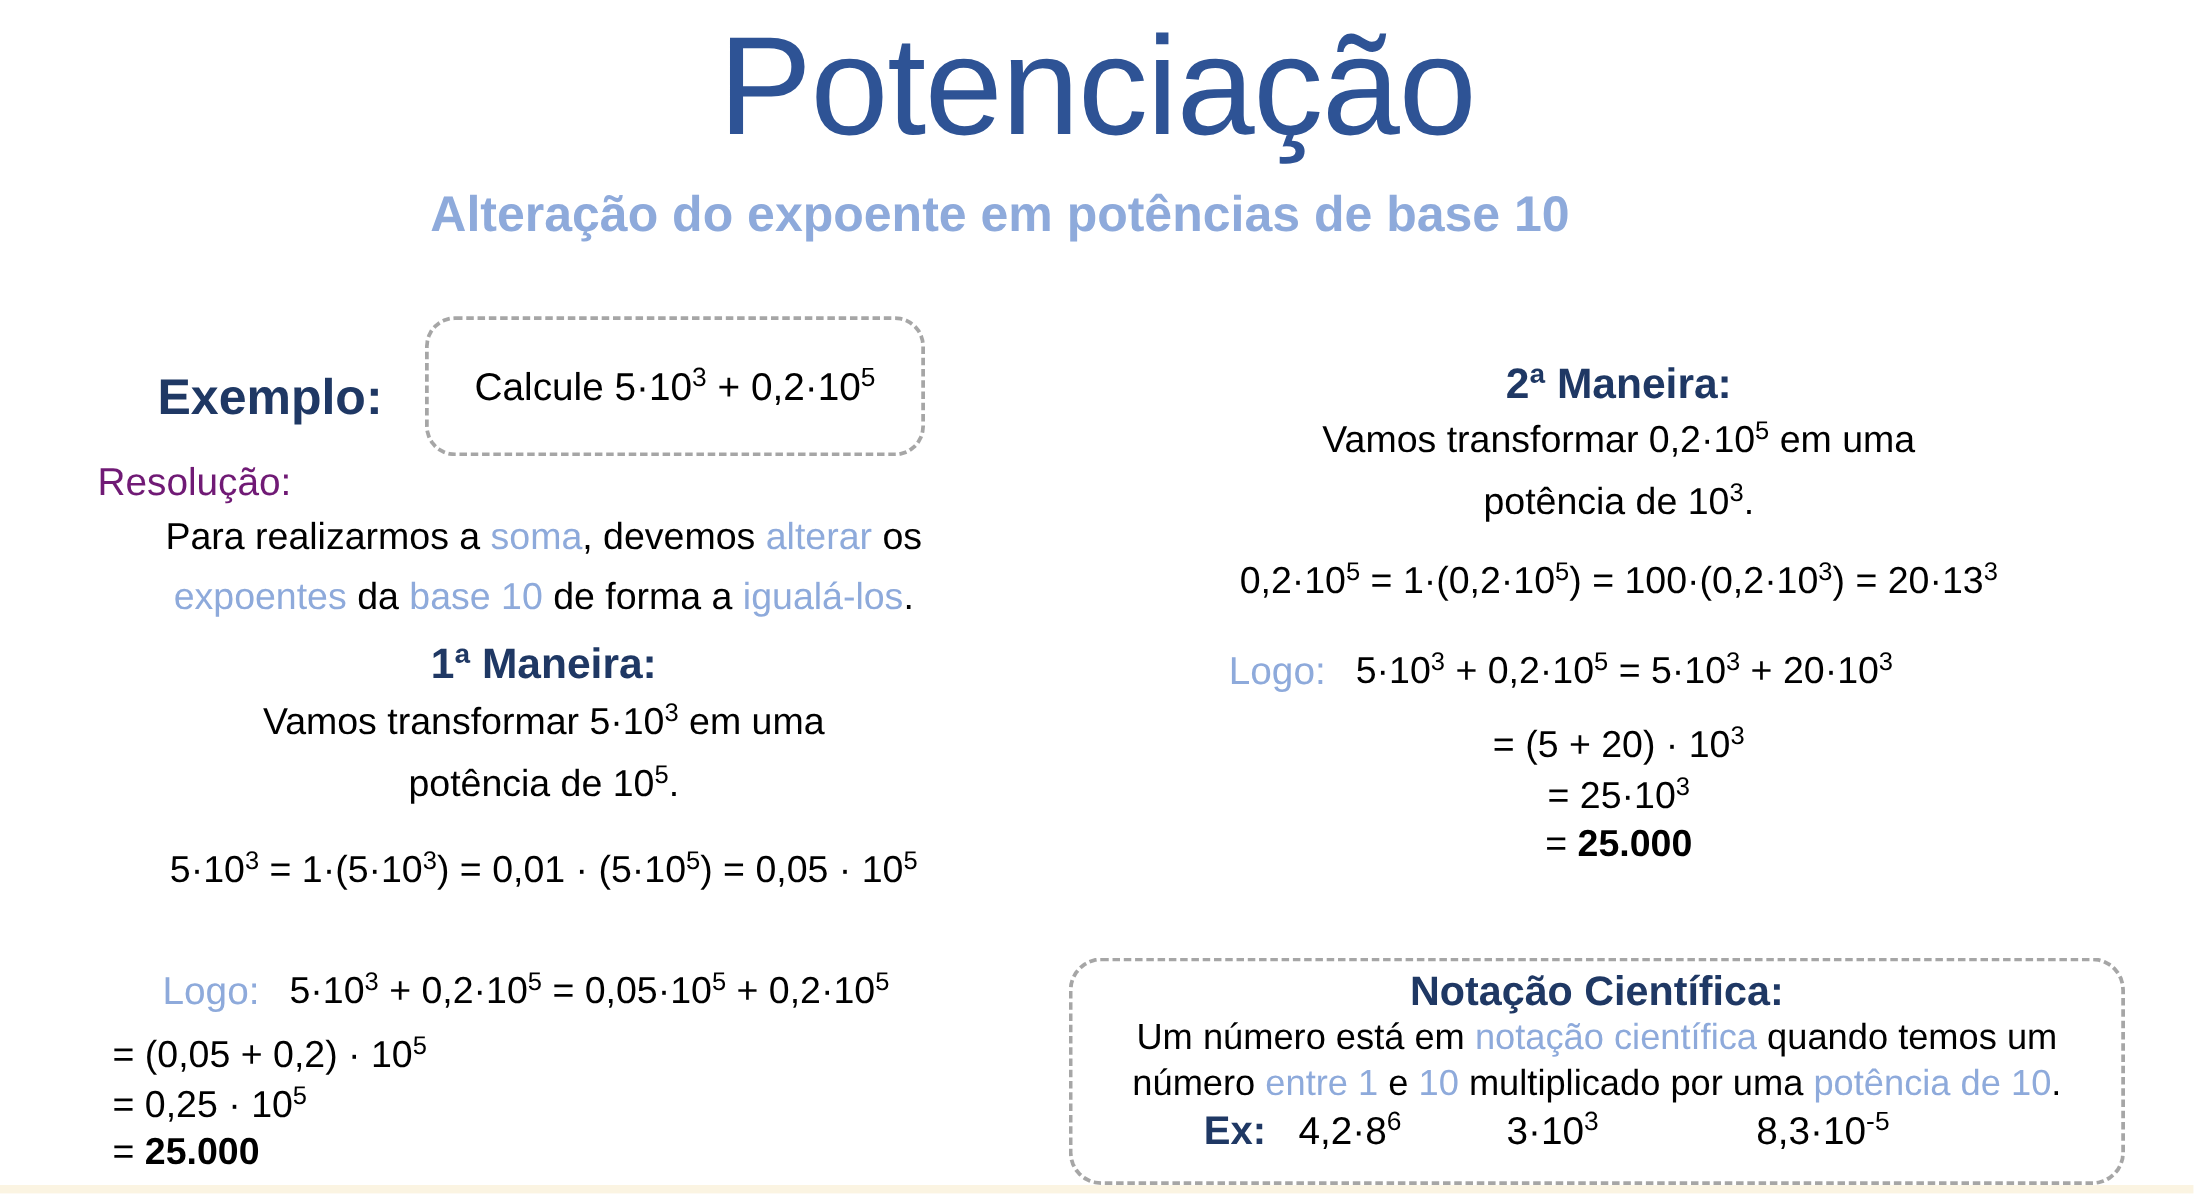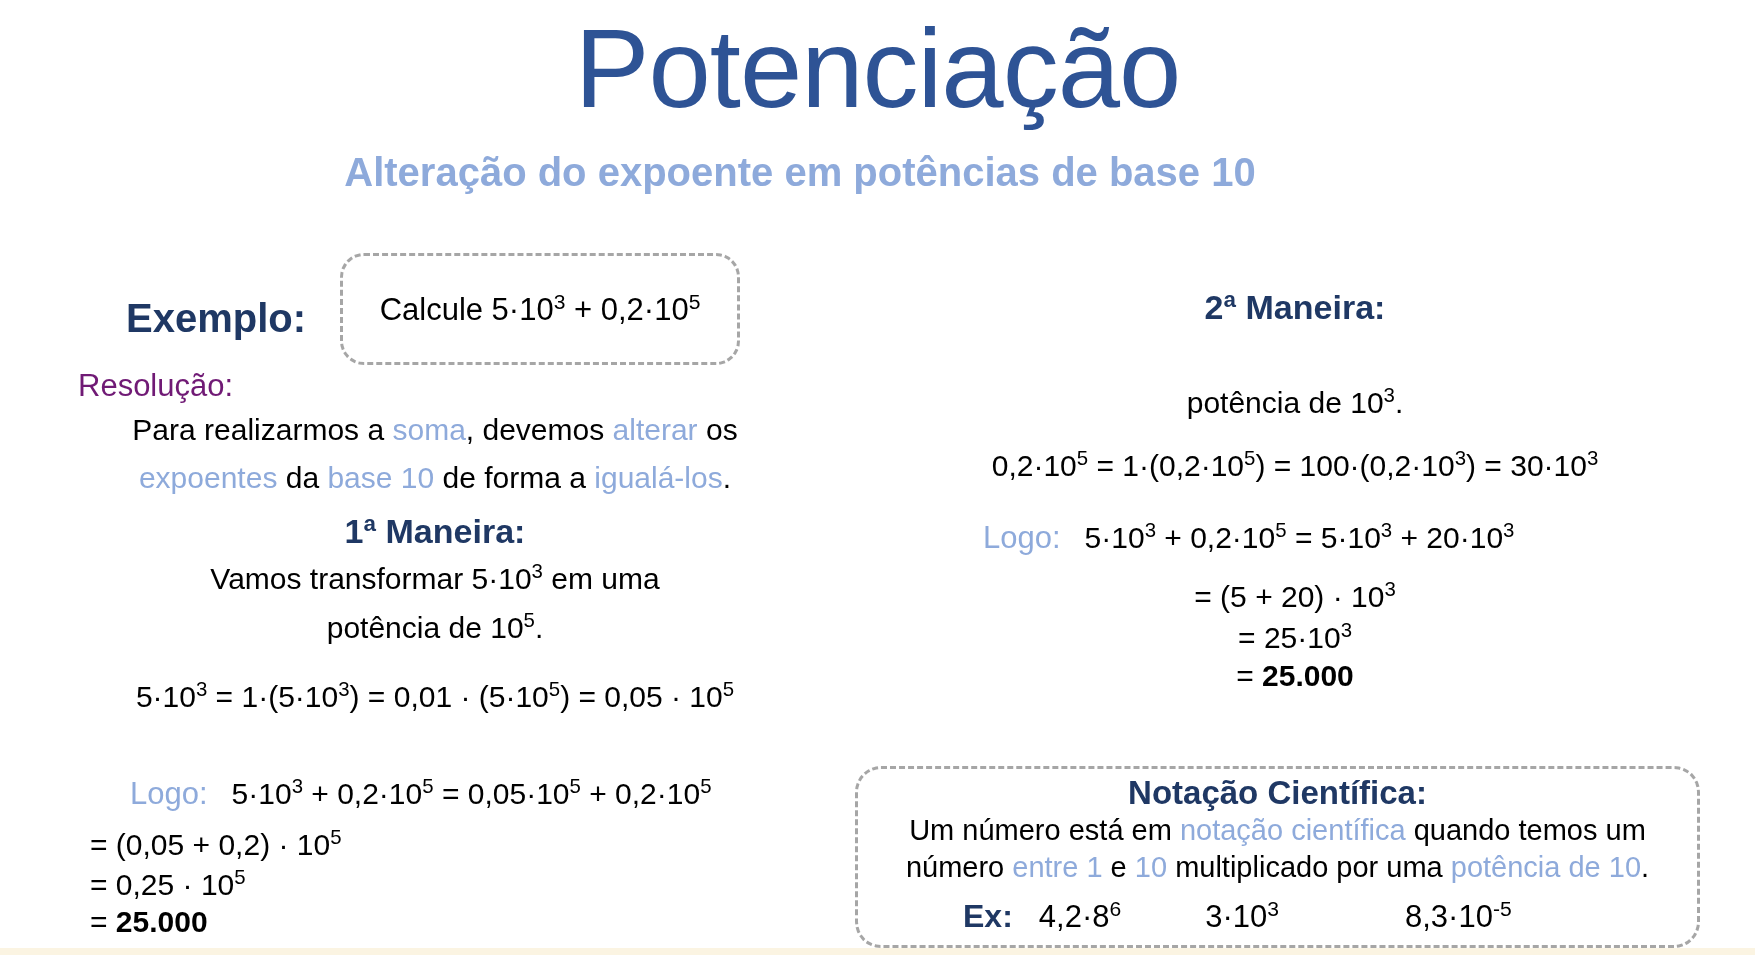--- a/index.html
+++ b/index.html
@@ -44,21 +44,21 @@
   .m2-logo{top:519px;left:983px;}
   .m2-step2{top:578px;}
   .m2-step3{top:619px;}
   .m2-step4{top:659px;}
   .sci-box{
     top:766px;left:855px;width:845px;height:182px;border:3px dashed #A6A6A6;border-radius:26px;
     box-sizing:border-box;display:flex;flex-direction:column;align-items:center;padding-top:5px;
   }
   .sci-heading{font-size:33px;}
   .sci-line{font-size:29px;line-height:37px;}
-  .ex-row{display:flex;align-items:baseline;margin-top:11px;font-size:31px;width:100%;padding-left:105px;box-sizing:border-box;}
+  .ex-row{display:flex;align-items:baseline;margin-top:0;font-size:31px;width:100%;padding-left:105px;box-sizing:border-box;}
   .ex-label{font-size:32px;margin-right:26px;}
   .ex-item-2{margin-left:84px;}
   .ex-item-3{margin-left:126px;}
   .bottom-strip{bottom:0;left:0;width:100%;height:7px;background:#FBF4E2;}
 </style>
 </head>
 <body>
 
 <div class="slide">
 
@@ -81,22 +81,23 @@
 
   <div class="abs logo-row m1-logo">
     <span class="logo-label">Logo:</span>
     <span><span>5·10</span><span class="sup">3</span><span> + 0,2·10</span><span class="sup">5</span><span> = 0,05·10</span><span class="sup">5</span><span> + 0,2·10</span><span class="sup">5</span></span>
   </div>
   <div class="abs lsteps m1-step2"><span>= (0,05 + 0,2) · 10</span><span class="sup">5</span></div>
   <div class="abs lsteps m1-step3"><span>= 0,25 · 10</span><span class="sup">5</span></div>
   <div class="abs lsteps m1-step4"><span>= </span><span class="b">25.000</span></div>
 
   <div class="abs rcenter m-heading navy m2-heading">2ª Maneira:</div>
+  <div class="abs rcenter line m2-intro1"><span>Vamos transformar 0,2·10</span><span class="sup">5</span><span> em uma</span></div>
   <div class="abs rcenter line m2-intro2"><span>potência de 10</span><span class="sup">3</span><span>.</span></div>
-  <div class="abs rcenter line m2-eq"><span>0,2·10</span><span class="sup">5</span><span> = 1·(0,2·10</span><span class="sup">5</span><span>) = 100·(0,2·10</span><span class="sup">3</span><span>) = 30·10</span><span class="sup">3</span></div>
+  <div class="abs rcenter line m2-eq"><span>0,2·10</span><span class="sup">5</span><span> = 1·(0,2·10</span><span class="sup">5</span><span>) = 100·(0,2·10</span><span class="sup">3</span><span>) = 20·13</span><span class="sup">3</span></div>
 
   <div class="abs logo-row m2-logo">
     <span class="logo-label">Logo:</span>
     <span><span>5·10</span><span class="sup">3</span><span> + 0,2·10</span><span class="sup">5</span><span> = 5·10</span><span class="sup">3</span><span> + 20·10</span><span class="sup">3</span></span>
   </div>
   <div class="abs rcenter line m2-step2"><span>= (5 + 20) · 10</span><span class="sup">3</span></div>
   <div class="abs rcenter line m2-step3"><span>= 25·10</span><span class="sup">3</span></div>
   <div class="abs rcenter line m2-step4"><span>= </span><span class="b">25.000</span></div>
 
   <div class="abs sci-box">

